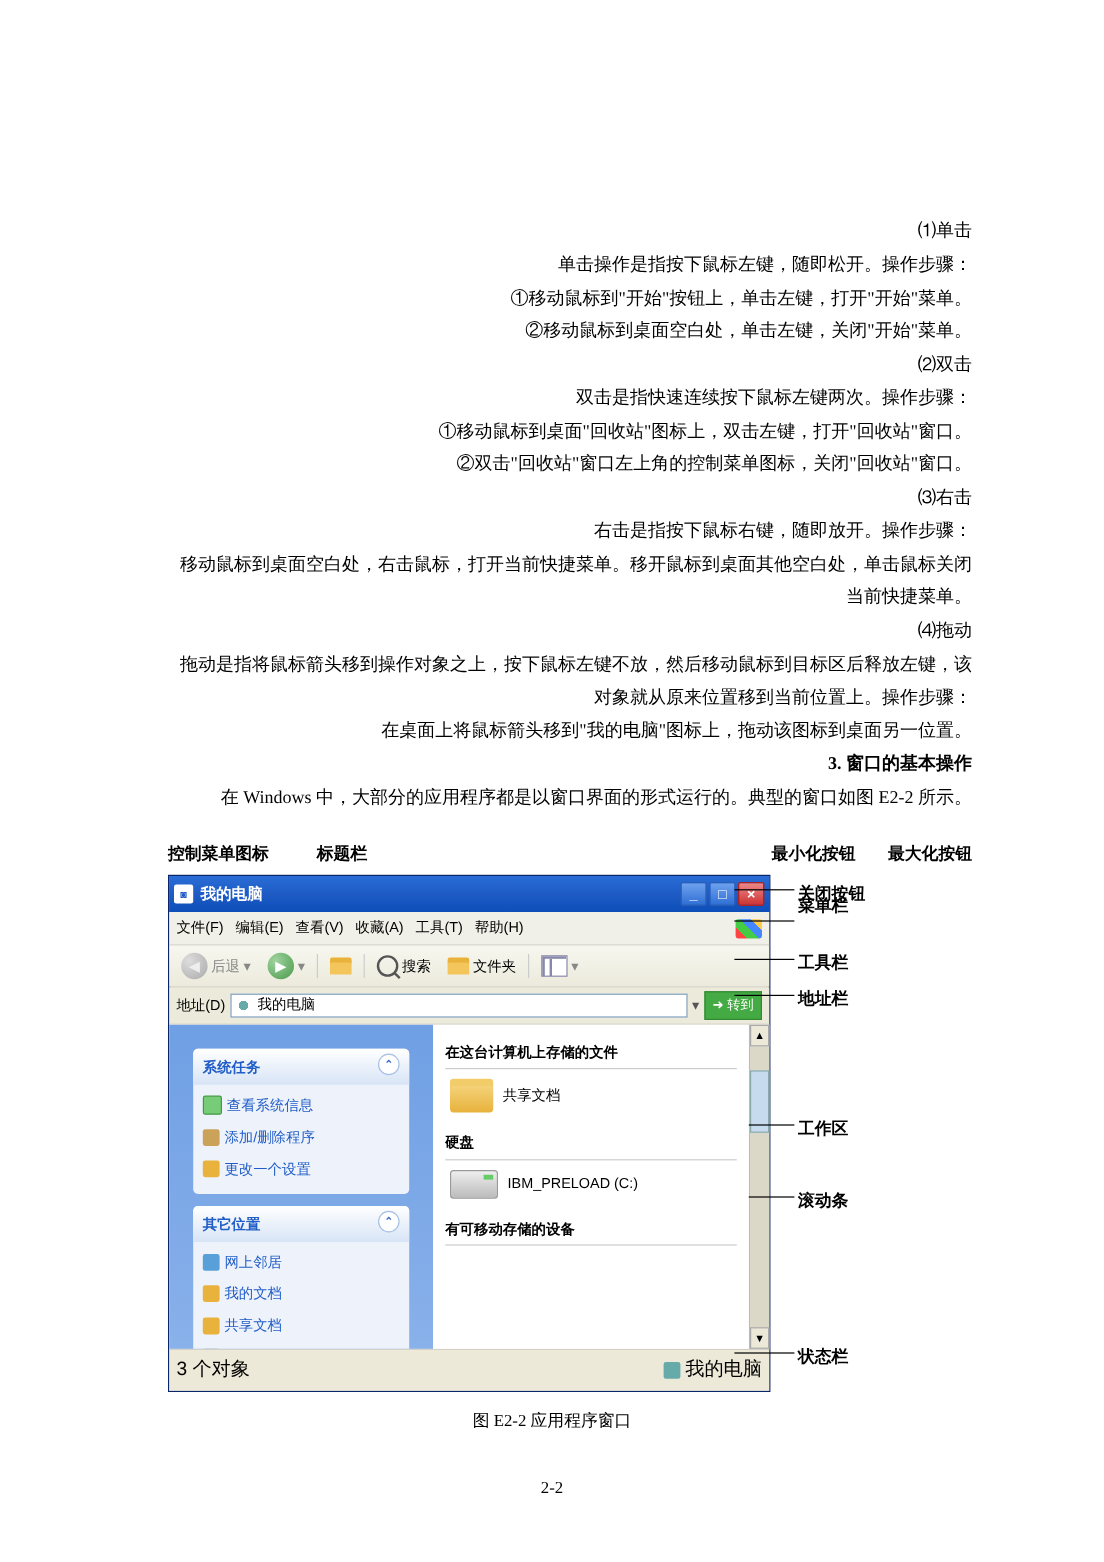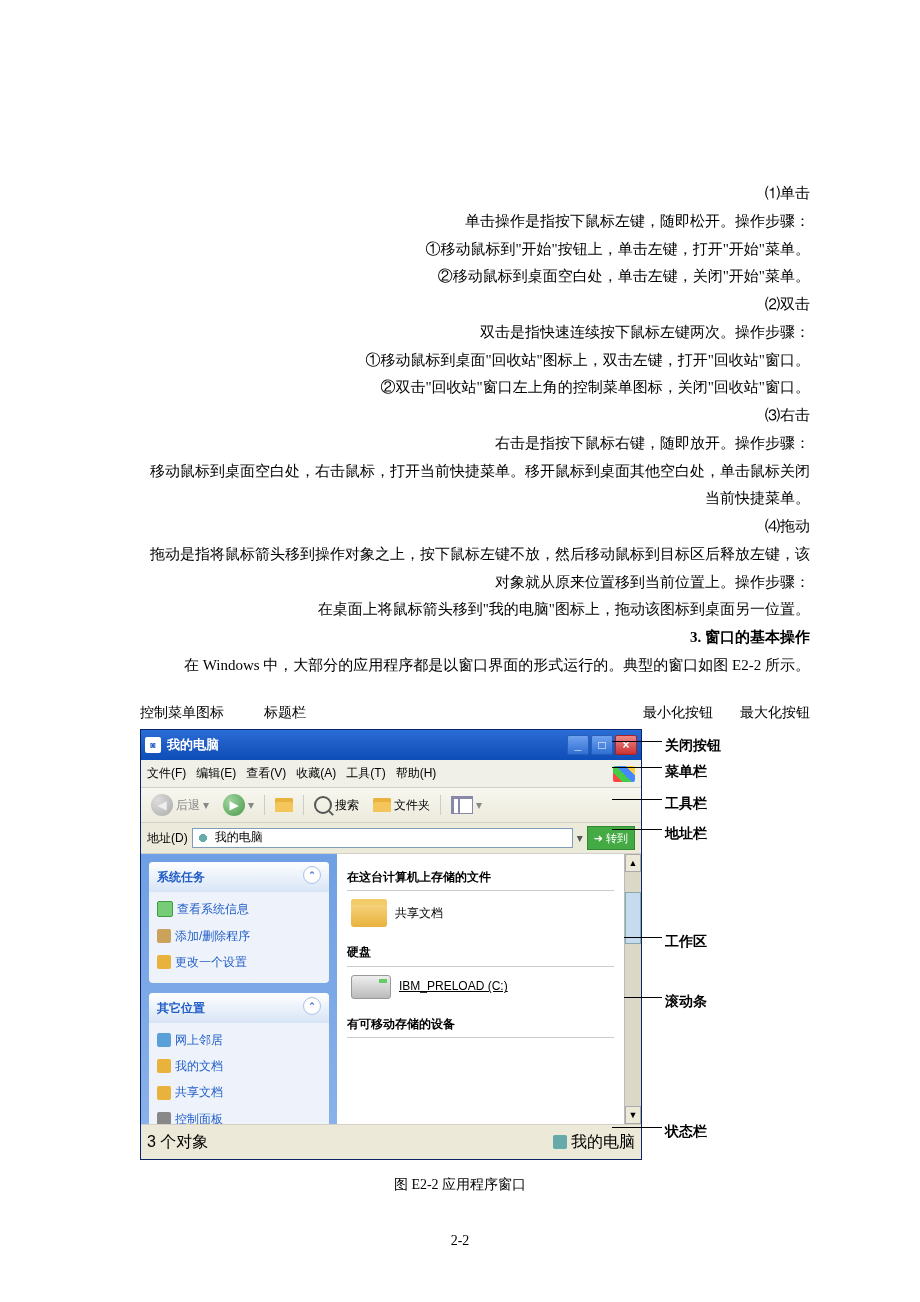--- a/index.html
+++ b/index.html
@@ -10,21 +10,21 @@
     background: #fff;
     margin: 0;
     padding: 180px 110px 60px 110px;
     width: 920px;
     box-sizing: border-box;
   }
   .para { text-indent: 2em; margin: 0; text-align: right; }
   .bold { font-weight: bold; }
   .figure-wrap { position: relative; width: 700px; margin: 20px auto 0 auto; }
   .callouts-top { display: flex; font-size: 14px; margin-bottom: 4px; }
-  .callouts-top span { display: inline-block; }
+  .callouts-top span { display: inline-block; font-weight: bold; }
   .callout-right { position: absolute; font-size: 14px; left: 555px; font-weight: bold; }
   .leader { display: inline-block; border-top: 1px solid #000; vertical-align: middle; }
 
   
   .win {
     width: 500px;
     border: 1px solid #0a246a;
     background: #ece9d8;
     font-family: "Microsoft YaHei", "SimSun", sans-serif;
     font-size: 12px;
@@ -85,21 +85,21 @@
     flex:1; border:1px solid #7f9db9; background:#fff; height:18px; padding:0 4px 0 22px;
     font-size:12px; color:#000;
     background-image: radial-gradient(circle at 10px 9px, #6aa 0 4px, transparent 4px);
   }
   .go-btn { background:#4a4; color:#fff; padding:1px 6px; border:1px solid #383;
     display:inline-flex; align-items:center; gap:3px; font-size:11px;}
   .go-btn::before{content:"➜";}
   .client { display:flex; height: 270px; background:#fff; }
   .side {
     width: 180px; background: linear-gradient(#6f9fe4,#89b1ea);
-    padding: 8px; overflow:hidden;
+    padding: 20px; overflow:hidden;
   }
   .panel { background:#eef3fb; border-radius:4px; margin-bottom:10px; font-size:12px;}
   .panel-hd { background:linear-gradient(#fff,#d7e4f6); padding:4px 8px; font-weight:bold;
     color:#215dc6; display:flex; justify-content:space-between; border-radius:4px 4px 0 0;}
   .panel-hd .chev{width:16px;height:16px;border-radius:50%;background:#fff;color:#3a6bc5;
     display:inline-flex;align-items:center;justify-content:center;border:1px solid #a7c1e6;font-size:9px;}
   .panel-bd { padding:4px 8px 8px 8px; }
   .panel-bd div { color:#215dc6; padding:2px 0; display:flex; align-items:center; gap:4px;}
   .pico{width:14px;height:14px;display:inline-block;border-radius:2px;}
   .main {
@@ -152,21 +152,21 @@
     <span style="width:40px;"></span>
     <span>标题栏</span>
     <span style="flex:1;"></span>
     <span style="margin-right:27px;">最小化按钮</span>
     <span>最大化按钮</span>
   </div>
 
   <div style="position:relative;">
 
     <div class="callout-right" style="top:4px;"><span class="leader" style="width:0;"></span><span>关闭按钮</span></div>
-    <div class="callout-right" style="top:30px;"><span>菜单栏</span></div>
+    <div class="callout-right" style="top:14px;"><span>菜单栏</span></div>
     <div class="callout-right" style="top:62px;"><span>工具栏</span></div>
     <div class="callout-right" style="top:92px;"><span>地址栏</span></div>
     <div class="callout-right" style="top:200px;"><span>工作区</span></div>
     <div class="callout-right" style="top:260px;"><span>滚动条</span></div>
     <div class="callout-right" style="top:390px;"><span>状态栏</span></div>
 
     <div class="conn" style="left:502px;top:12px;width:50px;"></div>
     <div class="conn" style="left:502px;top:38px;width:50px;"></div>
     <div class="conn" style="left:502px;top:70px;width:50px;"></div>
     <div class="conn" style="left:502px;top:100px;width:50px;"></div>
@@ -273,21 +273,21 @@
 
         <div class="main">
           <div class="cat">在这台计算机上存储的文件</div>
           <div class="item">
             <span class="fld-big"></span>
             <span>共享文档</span>
           </div>
           <div class="cat">硬盘</div>
           <div class="item">
             <span class="hdd"></span>
-            <span style="text-decoration:underline;">IBM_PRELOAD (C:)</span>
+            <span style="">IBM_PRELOAD (C:)</span>
           </div>
           <div class="cat">有可移动存储的设备</div>
         </div>
 
         <div class="vscroll">
           <div class="ar">▲</div>
           <div class="thumb"></div>
           <div class="track"></div>
           <div class="ar">▼</div>
         </div>

